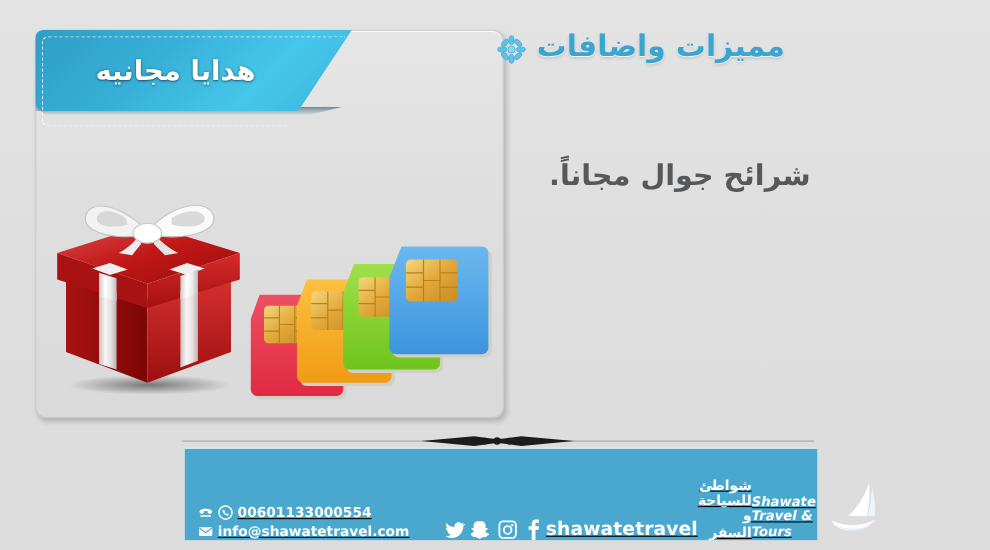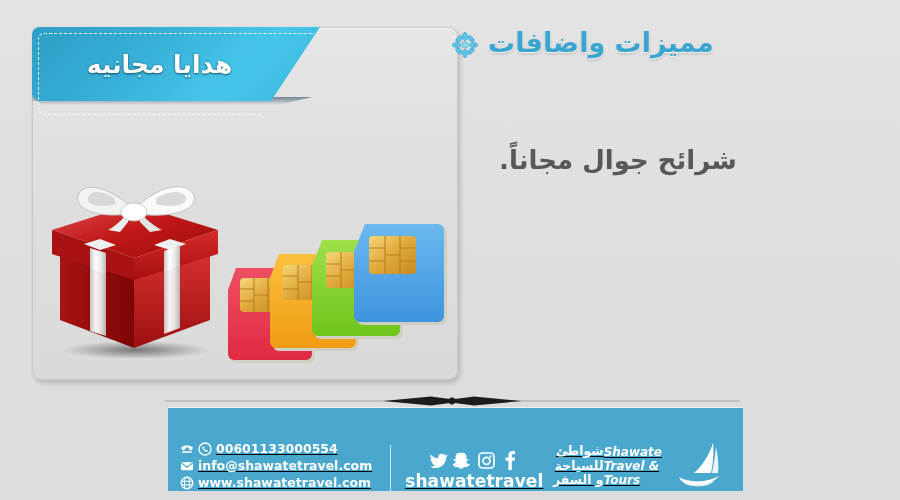--- a/index.html
+++ b/index.html
@@ -96,21 +96,21 @@
     direction:ltr;
     text-decoration:underline;
   }
   .contact{
     margin-left:12px;color:#ffffff;font-size:12.5px;font-weight:bold;
     line-height:17px;white-space:nowrap;
   }
   .crow{display:flex;align-items:center;gap:4px;}
   .crow .ic{width:14px;height:14px;flex:0 0 auto;display:inline-flex;align-items:center;justify-content:center;}
   .vrule{width:2px;height:46px;background:rgba(255,255,255,.75);margin:0 14px 0 18px;}
-  .social{display:flex;flex-direction:column;align-items:center;gap:1px;}
+  .social{display:flex;flex-direction:row;align-items:center;gap:1px;}
   .social-icons{display:flex;align-items:center;gap:5px;}
   .social-icons .si{width:19px;height:19px;}
   .social-handle{color:#fff;font-size:17px;font-weight:bold;letter-spacing:.1px;}
   .logo{margin-left:auto;display:flex;align-items:center;gap:8px;padding-right:12px;}
   .logo-txt{display:flex;flex-direction:row;align-items:flex-end;line-height:1.15;}
   .logo-ar{color:#ffffff;font-size:12.5px;font-weight:bold;direction:rtl;}
   .logo-en{color:#ffffff;font-size:12px;font-weight:bold;font-style:italic;}
   .logo-mark{width:58px;height:50px;}
 </style>
 </head>
@@ -318,30 +318,20 @@
       <div class="crow">
         <span class="ic">
           <svg width="14" height="14" viewBox="0 0 14 14" aria-hidden="true">
             <rect x="1" y="3.3" width="12" height="8" rx="1" fill="#fff"></rect>
             <path d="M1.4 4 L7 8.2 L12.6 4" fill="none" stroke="#4aa8cf" stroke-width="1.1"></path>
           </svg>
         </span>
         <span>info@shawatetravel.com</span>
       </div>
 
-      <div class="crow">
-        <span class="ic">
-          <svg width="14" height="14" viewBox="0 0 14 14" aria-hidden="true">
-            <circle cx="7" cy="7" r="5.8" fill="none" stroke="#fff" stroke-width="1.3"></circle>
-            <ellipse cx="7" cy="7" rx="2.6" ry="5.8" fill="none" stroke="#fff" stroke-width="1.1"></ellipse>
-            <path d="M1.4 5.2 H12.6 M1.4 8.8 H12.6" stroke="#fff" stroke-width="1.1"></path>
-          </svg>
-        </span>
-        <span>www.shawatetravel.com</span>
-      </div>
     </div>
 
     <div class="vrule"></div>
 
     <div class="social">
       <div class="social-icons">
         <span class="si">
           <svg width="19" height="19" viewBox="0 0 19 19" aria-hidden="true">
             <path d="M18 4.3c-.6.3-1.3.5-2 .6.7-.4 1.2-1.1 1.5-1.9-.7.4-1.4.7-2.2.9-.6-.7-1.6-1.1-2.6-1.1-2 0-3.6 1.6-3.6 3.6 0 .3 0 .6.1.8C6.2 7 3.6 5.6 1.9 3.4c-.3.6-.5 1.2-.5 1.9 0 1.2.6 2.3 1.6 3-.6 0-1.1-.2-1.6-.4 0 1.7 1.2 3.2 2.9 3.5-.3.1-.6.1-.9.1-.2 0-.4 0-.7-.1.5 1.4 1.8 2.5 3.4 2.5-1.2 1-2.8 1.6-4.5 1.6H1c1.6 1 3.6 1.6 5.7 1.6 6.8 0 10.5-5.6 10.5-10.5v-.5c.7-.5 1.3-1.2 1.8-1.8z" fill="#fff"></path>
           </svg>

